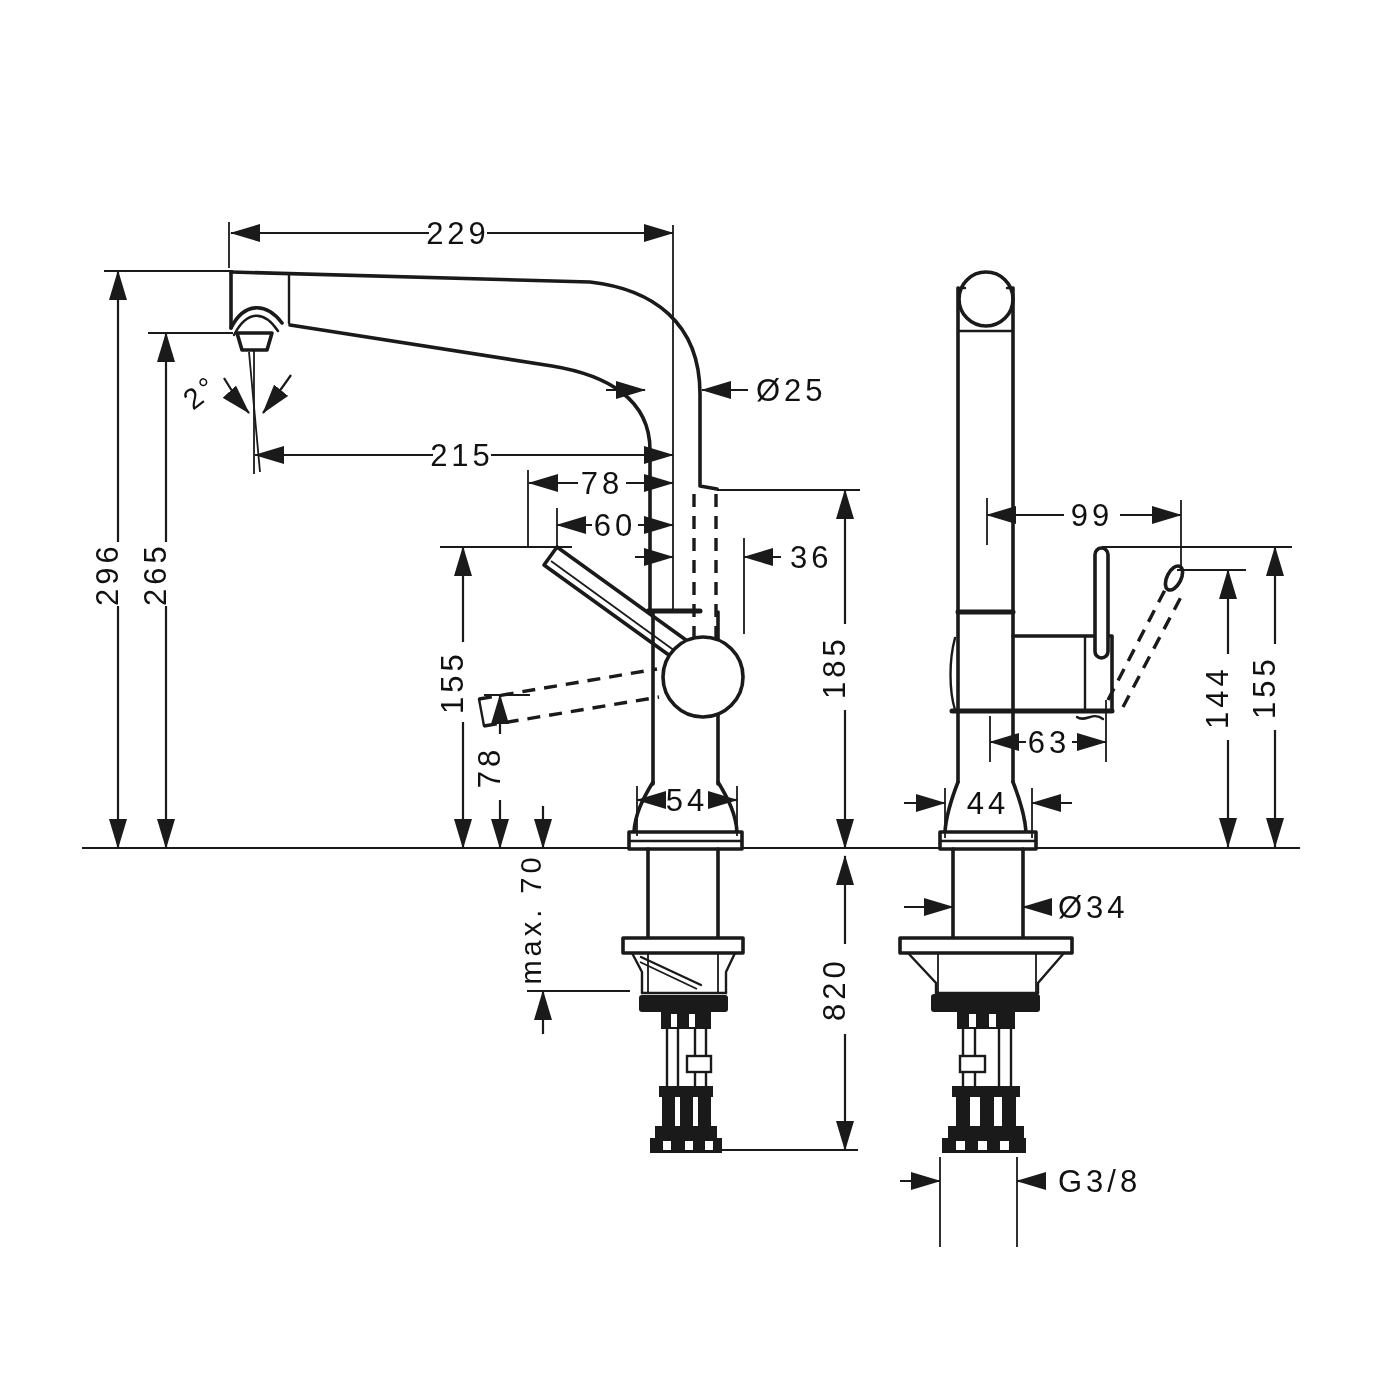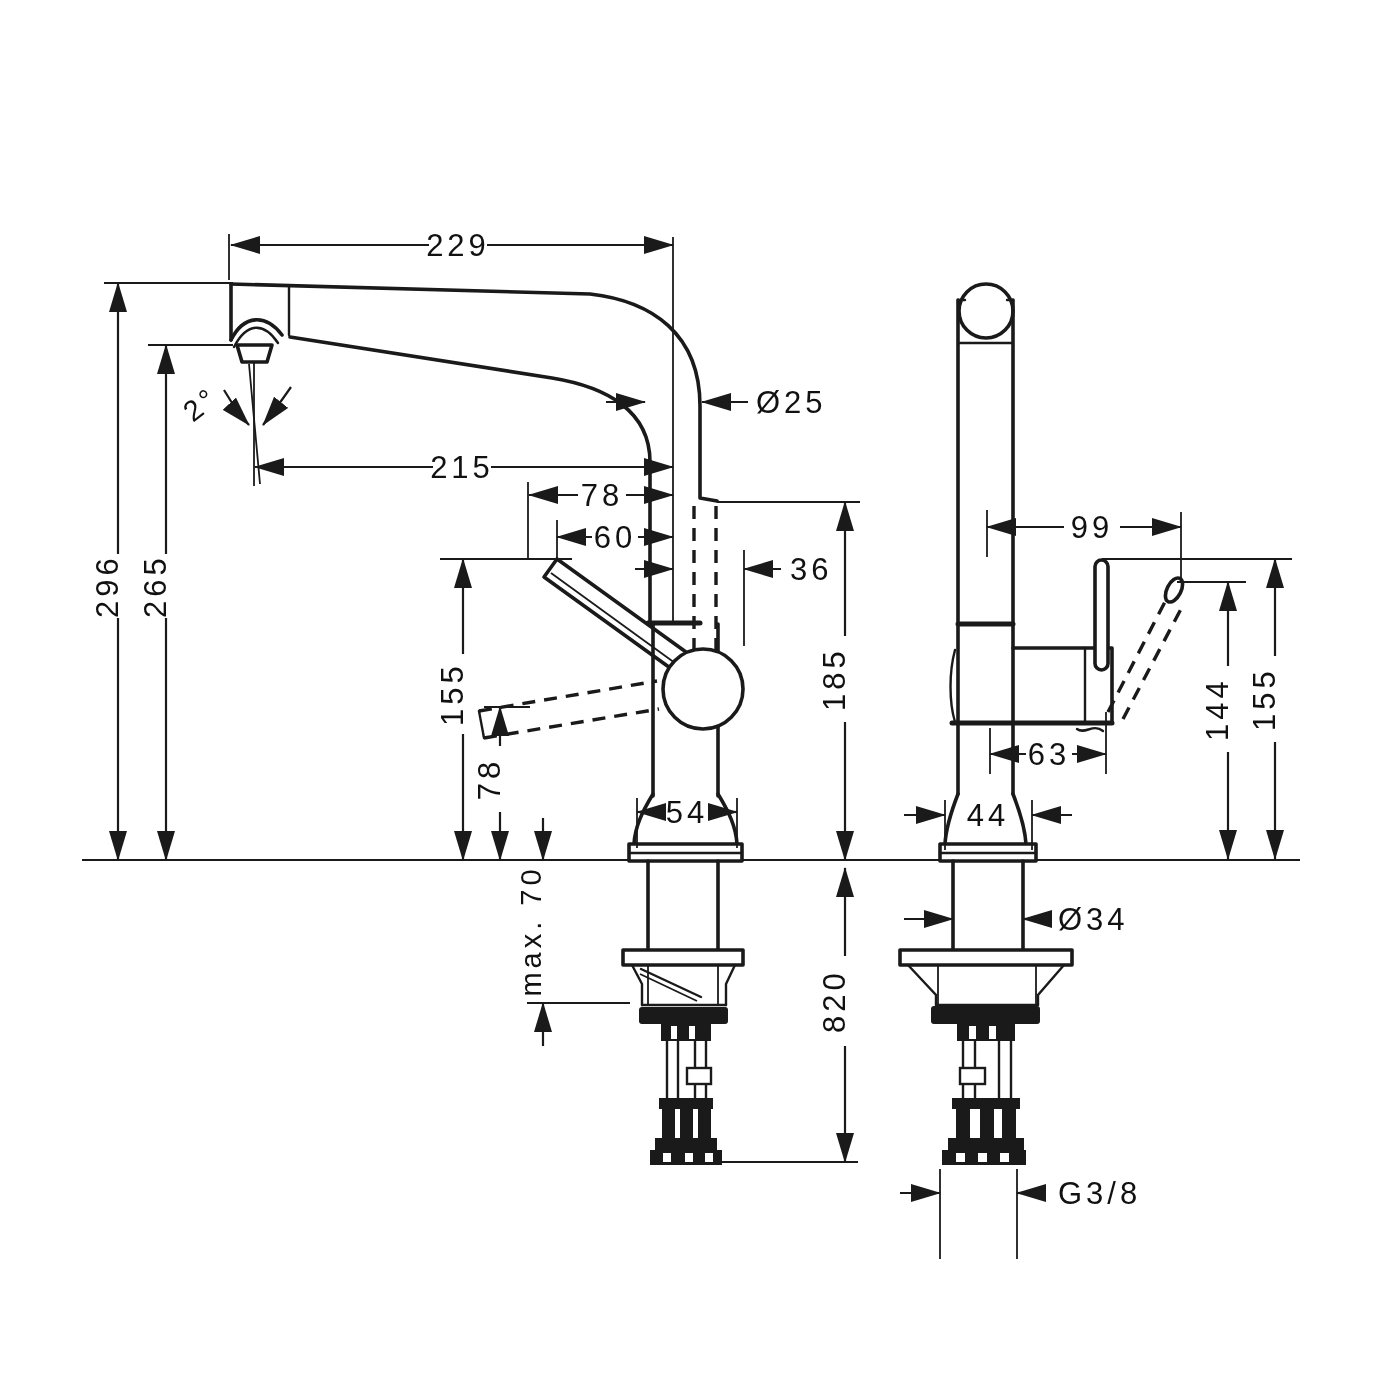--- a/index.html
+++ b/index.html
@@ -1,16 +1,16 @@
 <!DOCTYPE html>
 <html><head>
 <meta charset="utf-8">
 <style>
   html,body{margin:0;padding:0;background:#ffffff;}
-  .stage{width:1400px;height:1370px;position:relative;background:#fff;margin-top:12px;}
+  .stage{width:1400px;height:1370px;position:relative;background:#fff;}
   svg{display:block;}
   .dimtxt{font-family:"Liberation Sans", sans-serif;font-size:31px;fill:#111;letter-spacing:4px;}
   .dimtxt.small{font-size:29px;}
   .out{stroke:#1a1a1a;fill:none;stroke-width:3.6;stroke-linecap:round;stroke-linejoin:round;}
   .out2{stroke:#1a1a1a;fill:none;stroke-width:2.4;stroke-linecap:round;}
   .thick{stroke:#1a1a1a;fill:none;stroke-width:5;stroke-linecap:round;}
   .dash{stroke:#1a1a1a;fill:none;stroke-width:3.4;stroke-dasharray:13 9;stroke-linecap:butt;}
   .dim{stroke:#1a1a1a;fill:none;stroke-width:2.2;}
   .ext{stroke:#1a1a1a;fill:none;stroke-width:1.8;}
   .whitefill{fill:#ffffff;}

